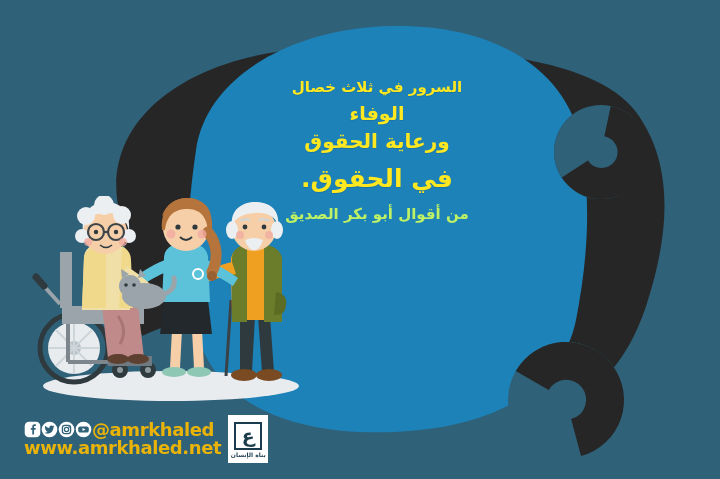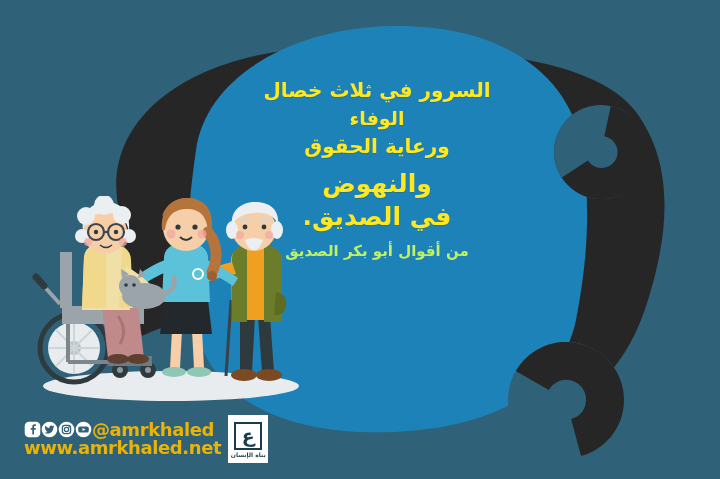--- a/index.html
+++ b/index.html
@@ -18,21 +18,21 @@
     text-align:center;direction:rtl;z-index:40;
   }
   .qline{
     color:#ffe81f;
     font-weight:bold;
     line-height:1.02;
     margin:0 0 6px 0;
     text-shadow:0 1px 0 rgba(0,0,0,.10);
     white-space:nowrap;
   }
-  #q0{font-size:20px;margin-bottom:9px;letter-spacing:0px;}
+  #q0{font-size:15px;margin-bottom:9px;letter-spacing:0px;}
   #q1{font-size:19px;margin-bottom:7px;text-align:center;}
   #q2{font-size:20px;margin-bottom:15px;}
   #q3{font-size:25px;margin-bottom:7px;}
   #q4{font-size:25px;margin-bottom:14px;}
   #attribution{
     color:#bef264;font-size:15px;font-weight:bold;
     direction:rtl;white-space:nowrap;line-height:1.1;
   }
 
   
@@ -288,22 +288,21 @@
       <circle cx="100" cy="89" r="1.8" fill="#2f3a3f"></circle>
       <circle cx="108" cy="89" r="1.8" fill="#2f3a3f"></circle>
       <path d="M138,98 q12,-4 10,-16" stroke="#9aa4aa" stroke-width="5" fill="none" stroke-linecap="round"></path>
     </g>
   </svg>
 
   <div id="quote-block">
     <div class="qline" id="q0">السرور في ثلاث خصال</div>
     <div class="qline" id="q1">الوفاء</div>
     <div class="qline" id="q2">ورعاية الحقوق</div>
-    <div class="qline" id="q3">والنهوض</div>
-    <div class="qline" id="q4">في الصديق.</div>
+    <div class="qline" id="q4">في الحقوق.</div>
     <div id="attribution">من أقوال أبو بكر الصديق</div>
   </div>
 
   <div id="branding">
 
     <div id="logo-box">
       <div id="logo-frame">
         <span id="logo-glyph">ع</span>
       </div>
       <div id="logo-caption">بناة الإنسان</div>

